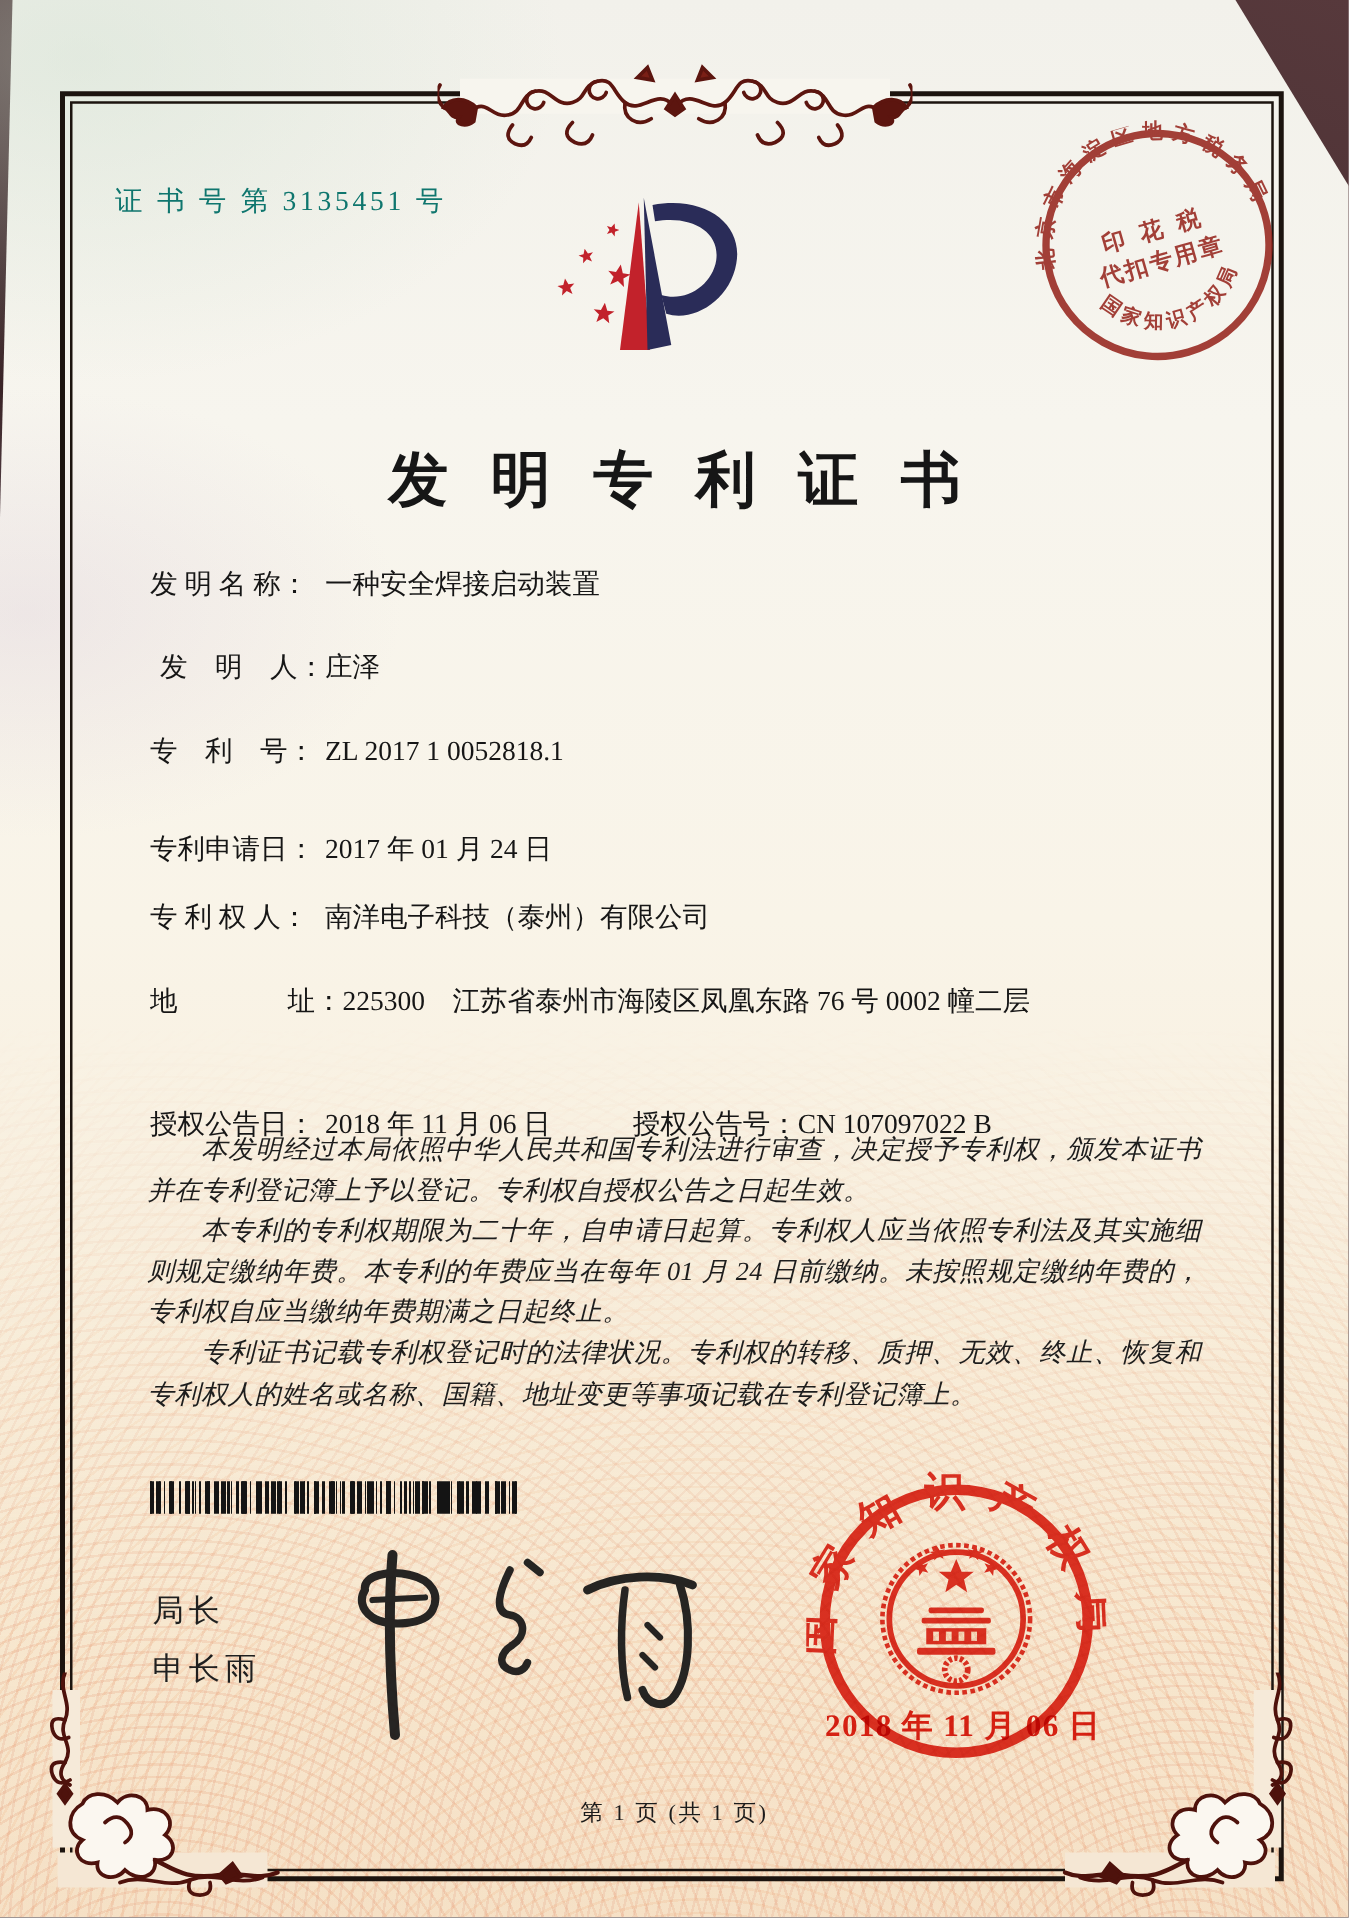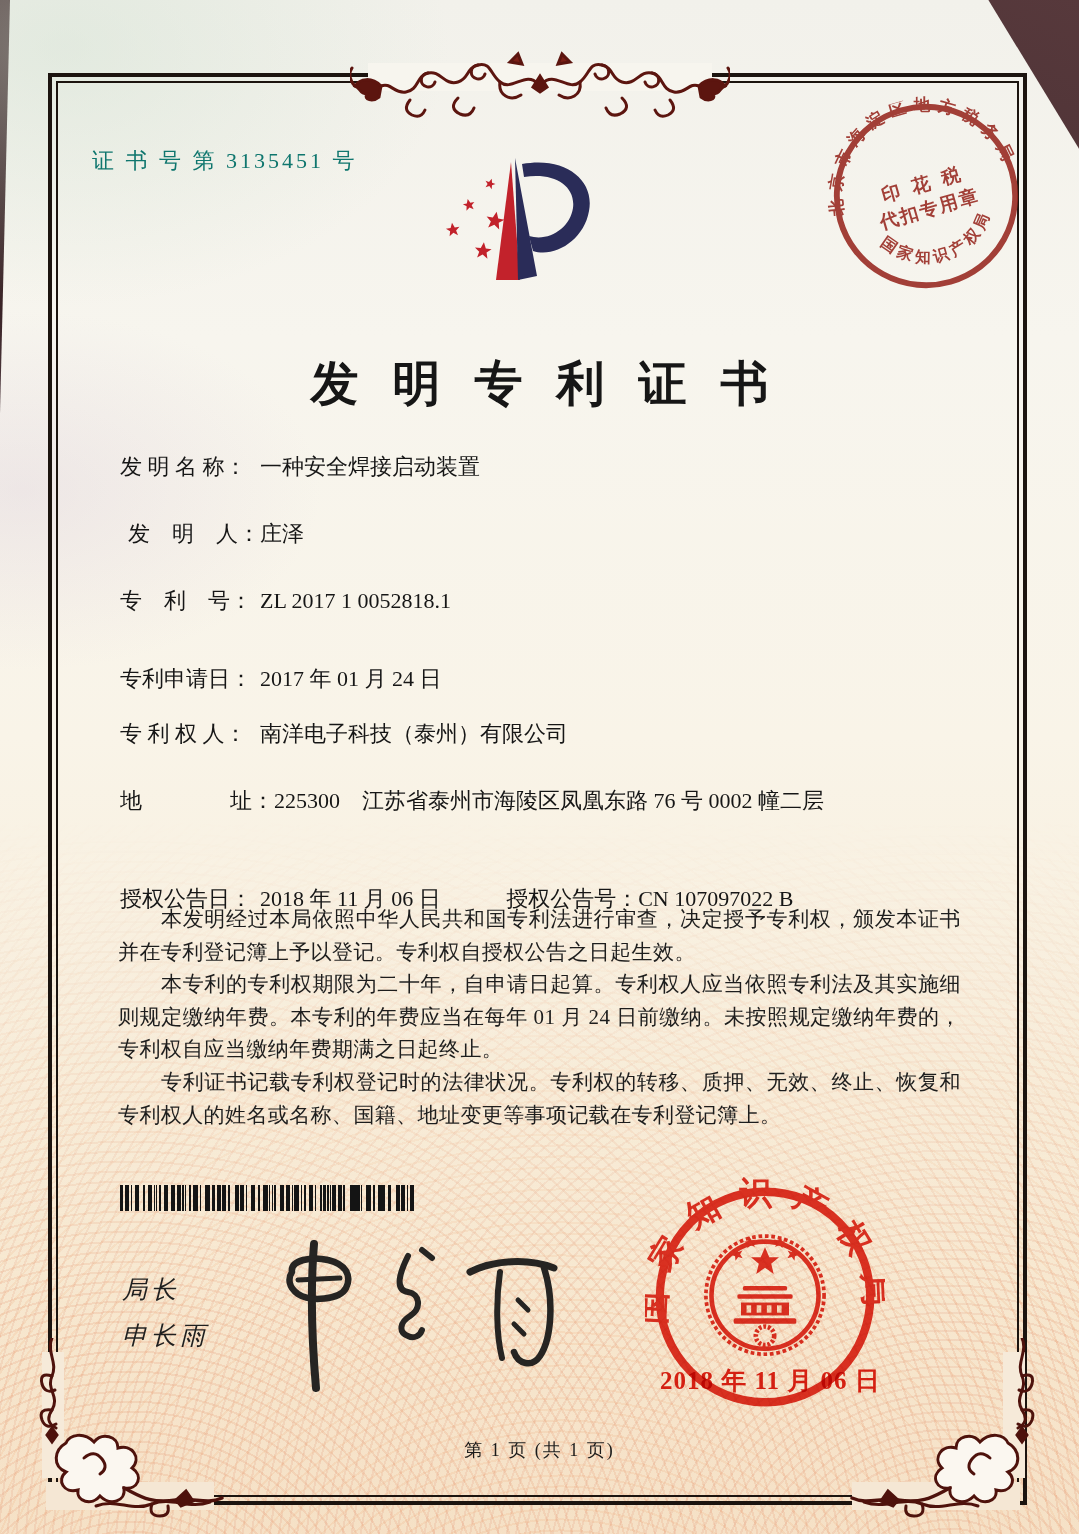--- a/index.html
+++ b/index.html
@@ -34,28 +34,28 @@
   .mask{position:absolute;background:#f7f5ee;}
   
   .cert-no{position:absolute;left:92px;top:146px;font-size:22px;letter-spacing:3px;color:#0f766e;}
   .title{position:absolute;left:0;width:1079px;top:308px;text-align:center;
     font-size:48px;font-weight:700;letter-spacing:34px;text-indent:34px;color:#161616;margin-top:44px;}
   .fields{position:absolute;left:120px;top:0;width:860px;font-size:22px;color:#161616;}
   .frow{position:absolute;left:0;white-space:nowrap;}
   .frow .lab{display:inline-block;min-width:140px;}
   .frow .lab2{display:inline-block;margin-left:60px;}
   .paras{position:absolute;left:118px;top:903px;width:843px;font-size:21px;line-height:32.6px;
-    color:#1d1d1d;text-align:justify;}
+    color:#1d1d1d;text-align:justify;font-style:italic;}
   .paras p{margin:0;text-indent:2.05em;letter-spacing:.4px;}
   .barcode{position:absolute;left:120px;top:1185px;width:294px;height:26px;
     background-image:
       repeating-linear-gradient(90deg,#141414 0 2px,rgba(0,0,0,0) 2px 5px,#141414 5px 9px,rgba(0,0,0,0) 9px 11px,#141414 11px 12px,rgba(0,0,0,0) 12px 16px,#141414 16px 18px,rgba(0,0,0,0) 18px 23px),
       repeating-linear-gradient(90deg,#141414 0 3px,rgba(0,0,0,0) 3px 7px,#141414 7px 8px,rgba(0,0,0,0) 8px 15px,#141414 15px 19px,rgba(0,0,0,0) 19px 29px);}
   .director{position:absolute;left:122px;top:1266px;font-family:"Liberation Sans","DejaVu Sans",sans-serif;
-    font-size:25px;color:#1f1f1f;line-height:46px;letter-spacing:4px;font-style:italic;}
+    font-size:25px;color:#1f1f1f;line-height:46px;letter-spacing:4px;}
   .footer{position:absolute;left:0;width:1079px;top:1438px;text-align:center;font-size:18px;color:#1b1b1b;letter-spacing:2px;}
   
   .tax-stamp{position:absolute;left:828px;top:98px;width:196px;height:196px;transform:rotate(-16deg);opacity:.88;}
   .big-seal{position:absolute;left:645px;top:1177px;width:240px;height:240px;opacity:.93;mix-blend-mode:multiply;}
   .seal-date{position:absolute;left:660px;top:1364px;width:220px;text-align:center;
     font-size:25px;font-weight:700;color:#de2517;letter-spacing:1px;white-space:nowrap;mix-blend-mode:multiply;}
   .signature{position:absolute;left:262px;top:1238px;width:320px;height:160px;}
   .ornament-top{position:absolute;left:350px;top:40px;width:380px;height:88px;}
   .corner{position:absolute;width:190px;height:185px;}
   .corner.bl{left:36px;top:1338px;}

